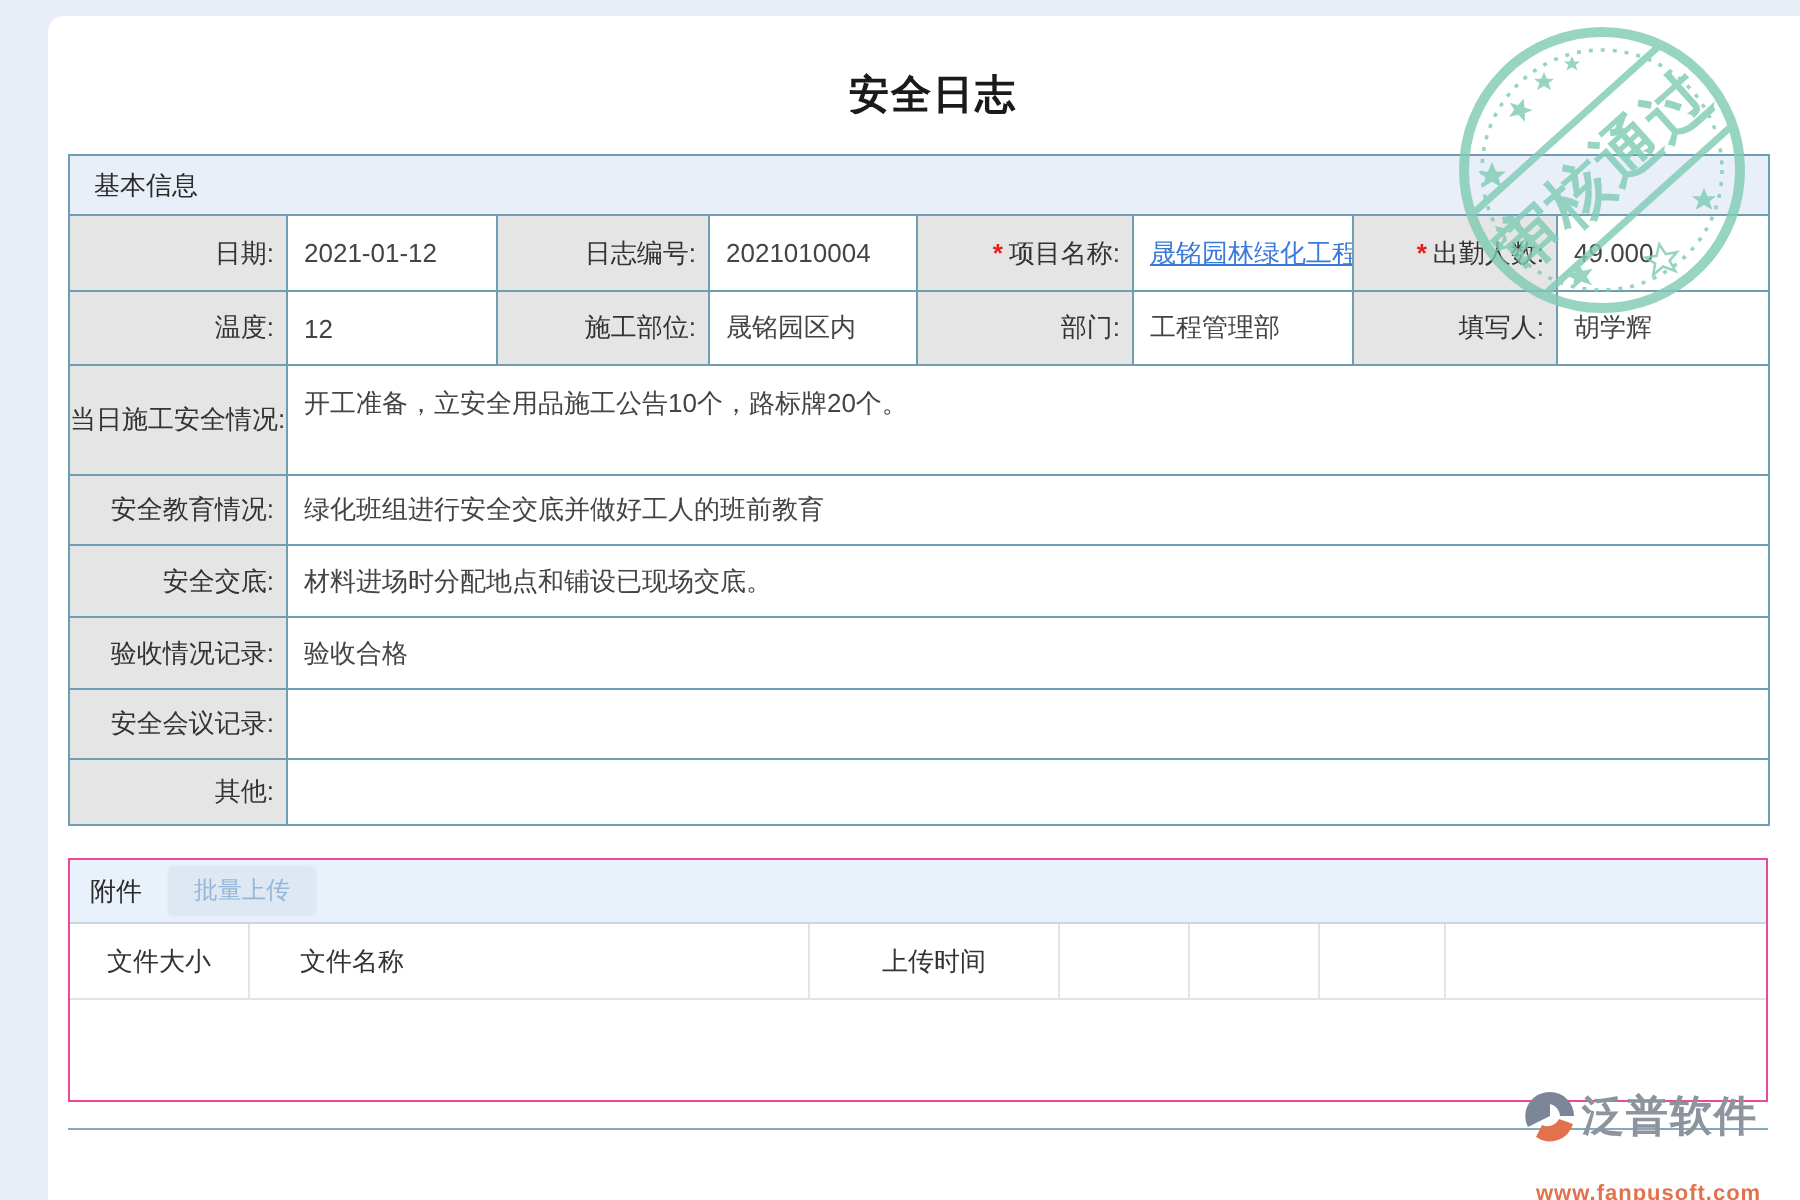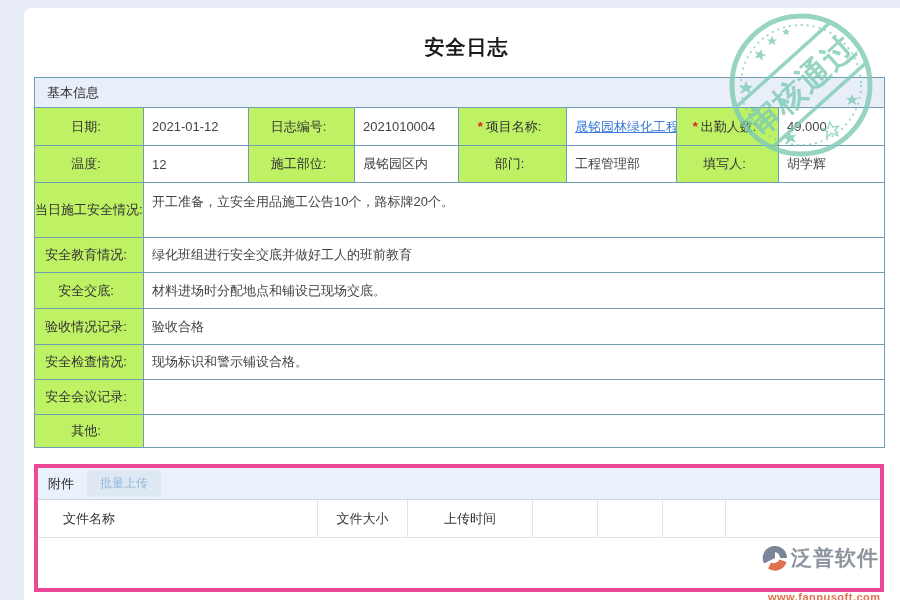--- a/index.html
+++ b/index.html
@@ -7,27 +7,27 @@
   body { background:#e9edf7; font-family:"Liberation Sans","DejaVu Sans",sans-serif; color:#333; }
   #screen { position:relative; width:900px; height:600px; }
 
   .card { position:absolute; left:24px; top:8px; width:885px; height:592px;
           background:#ffffff; border-radius:8px 8px 0 0; }
   .page-title { text-align:center; padding-top:26px; font-size:20px; font-weight:bold; color:#1a1a1a; letter-spacing:1px; }
 
   table.main { border-collapse:collapse; table-layout:fixed; width:850px; margin:16px 0 0 10px; font-size:13px; }
   table.main td { border:1px solid #6f9db4; overflow:hidden; white-space:nowrap; }
   td.sec-head { background:#e9eff8; padding-left:12px; height:30px; color:#2b2b2b; }
-  td.lbl { background:#bef264; text-align:center; padding-right:6px; color:#333; }
+  td.lbl { background:#e5e5e5; text-align:right; padding-right:6px; color:#333; }
   td.val { background:#fff; text-align:left; padding-left:8px; color:#444; }
   td.vtop { vertical-align:top; padding-top:10px;margin-left:40px; }
   .req { color:#e02020; margin-right:3px; font-weight:bold; }
   a.proj-link { color:#3a7ad9; text-decoration:underline; cursor:pointer; }
 
-  .att-box { width:850px; margin:16px 0 0 10px; border:4px solid #ec4899; background:#fff; }
+  .att-box { width:850px; margin:16px 0 0 10px; border:1px solid #ec4899; background:#fff; }
   .att-bar { height:32px; background:#e9f2fa; border-bottom:1px solid #c9d6e4; display:flex; align-items:center; padding-left:10px; font-size:13px; color:#2b2b2b; }
   .btn-batch { margin-left:12px; background:#dde8f3; color:#93b6da; font-size:12px; padding:4px 13px; border:1px solid #e7eef7; border-radius:4px; cursor:pointer; }
   .att-header { display:flex; height:38px; border-bottom:1px solid #e3e3e3; font-size:13px; color:#333; }
   .att-header .c { border-right:1px solid #e3e3e3; display:flex; align-items:center; justify-content:center; }
   .att-header .c.name { width:280px; justify-content:flex-start; padding-left:25px; }
   .att-header .c.size { width:90px; }
   .att-header .c.uploader { width:100px; }
   .att-header .c.time { width:125px; }
   .att-header .c.e1,.att-header .c.e2,.att-header .c.e3 { width:65px; }
   .att-header .c.e3 { width:63px; }
@@ -96,42 +96,38 @@
       </tr>
       <tr style="height:36px">
         <td class="lbl">安全交底:</td>
         <td class="val" colspan="7">材料进场时分配地点和铺设已现场交底。</td>
       </tr>
       <tr style="height:36px">
         <td class="lbl">验收情况记录:</td>
         <td class="val" colspan="7">验收合格</td>
       </tr>
       <tr style="height:35px">
-        <td class="lbl">安全检查情况:</td>
-        <td class="val" colspan="7">现场标识和警示铺设合格。</td>
-      </tr>
-      <tr style="height:35px">
         <td class="lbl">安全会议记录:</td>
         <td class="val" colspan="7"></td>
       </tr>
       <tr style="height:33px">
         <td class="lbl">其他:</td>
         <td class="val" colspan="7"></td>
       </tr>
     </tbody>
       </table>
 
     <div class="att-box">
       <div class="att-bar">
         <span>附件</span>
         <button class="btn-batch">批量上传</button>
       </div>
       <div class="att-header">
+        <div class="c size">文件大小</div>
         <div class="c name">文件名称</div>
-        <div class="c size">文件大小</div>
         <div class="c time">上传时间</div>
         <div class="c e1"></div>
         <div class="c e2"></div>
         <div class="c e3"></div>
         <div class="c e4"></div>
       </div>
       <div class="att-empty"></div>
     </div>
 
     <div class="next-section-line"></div>

